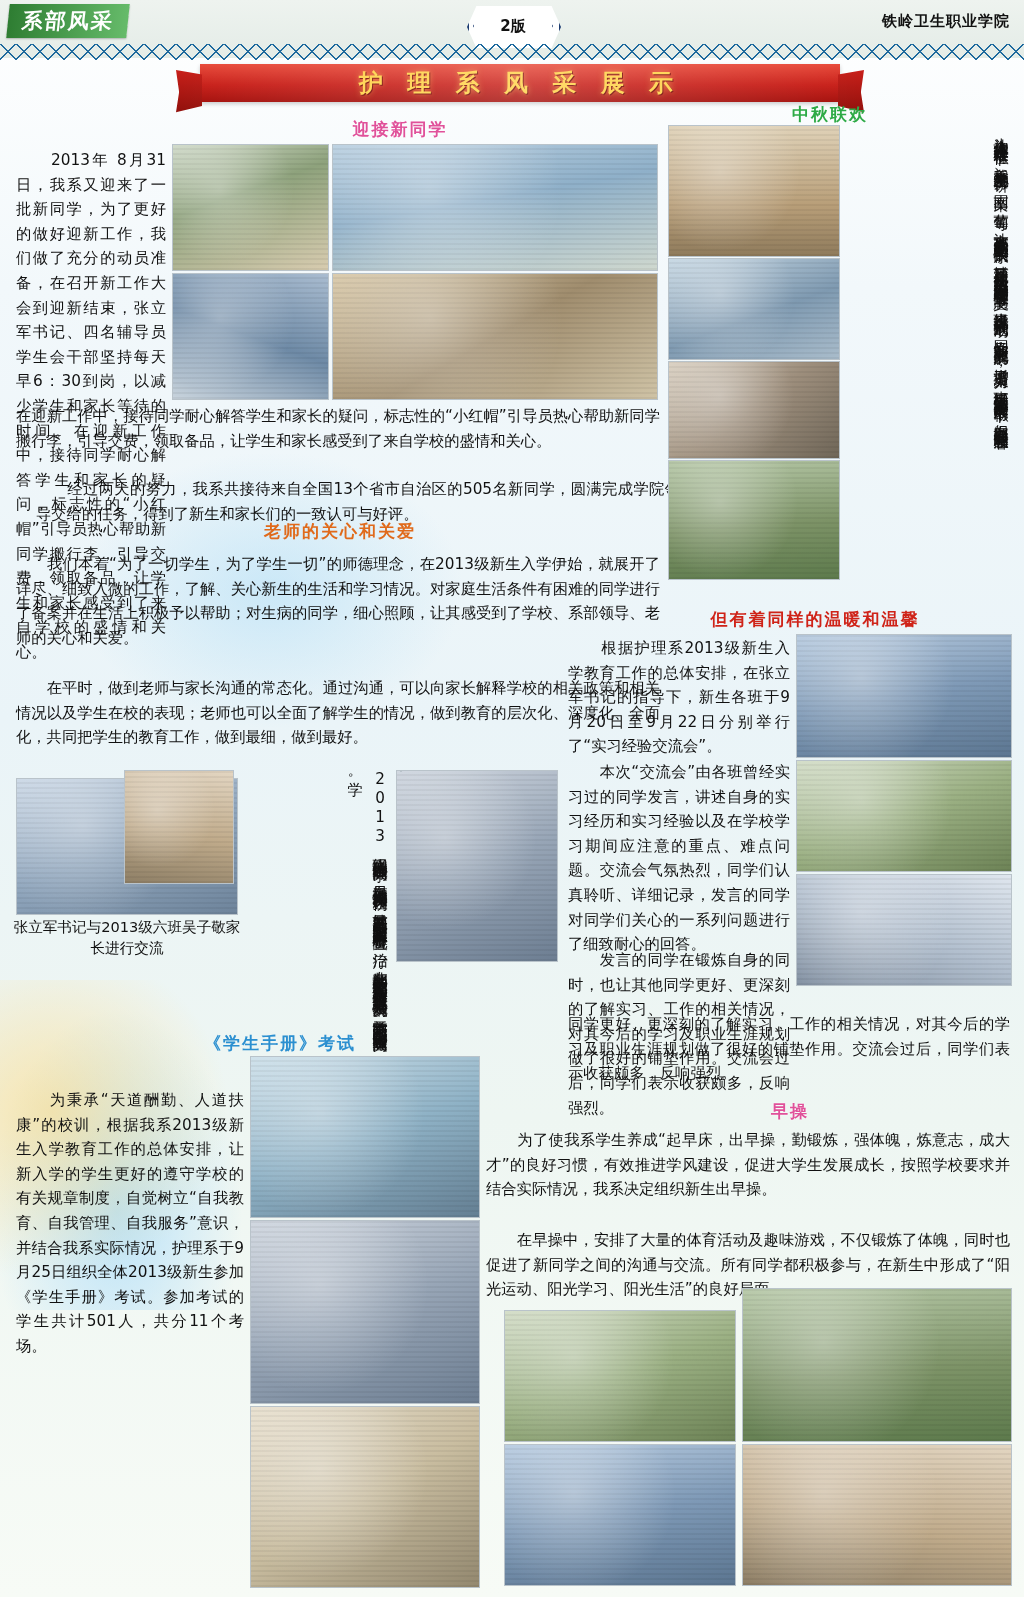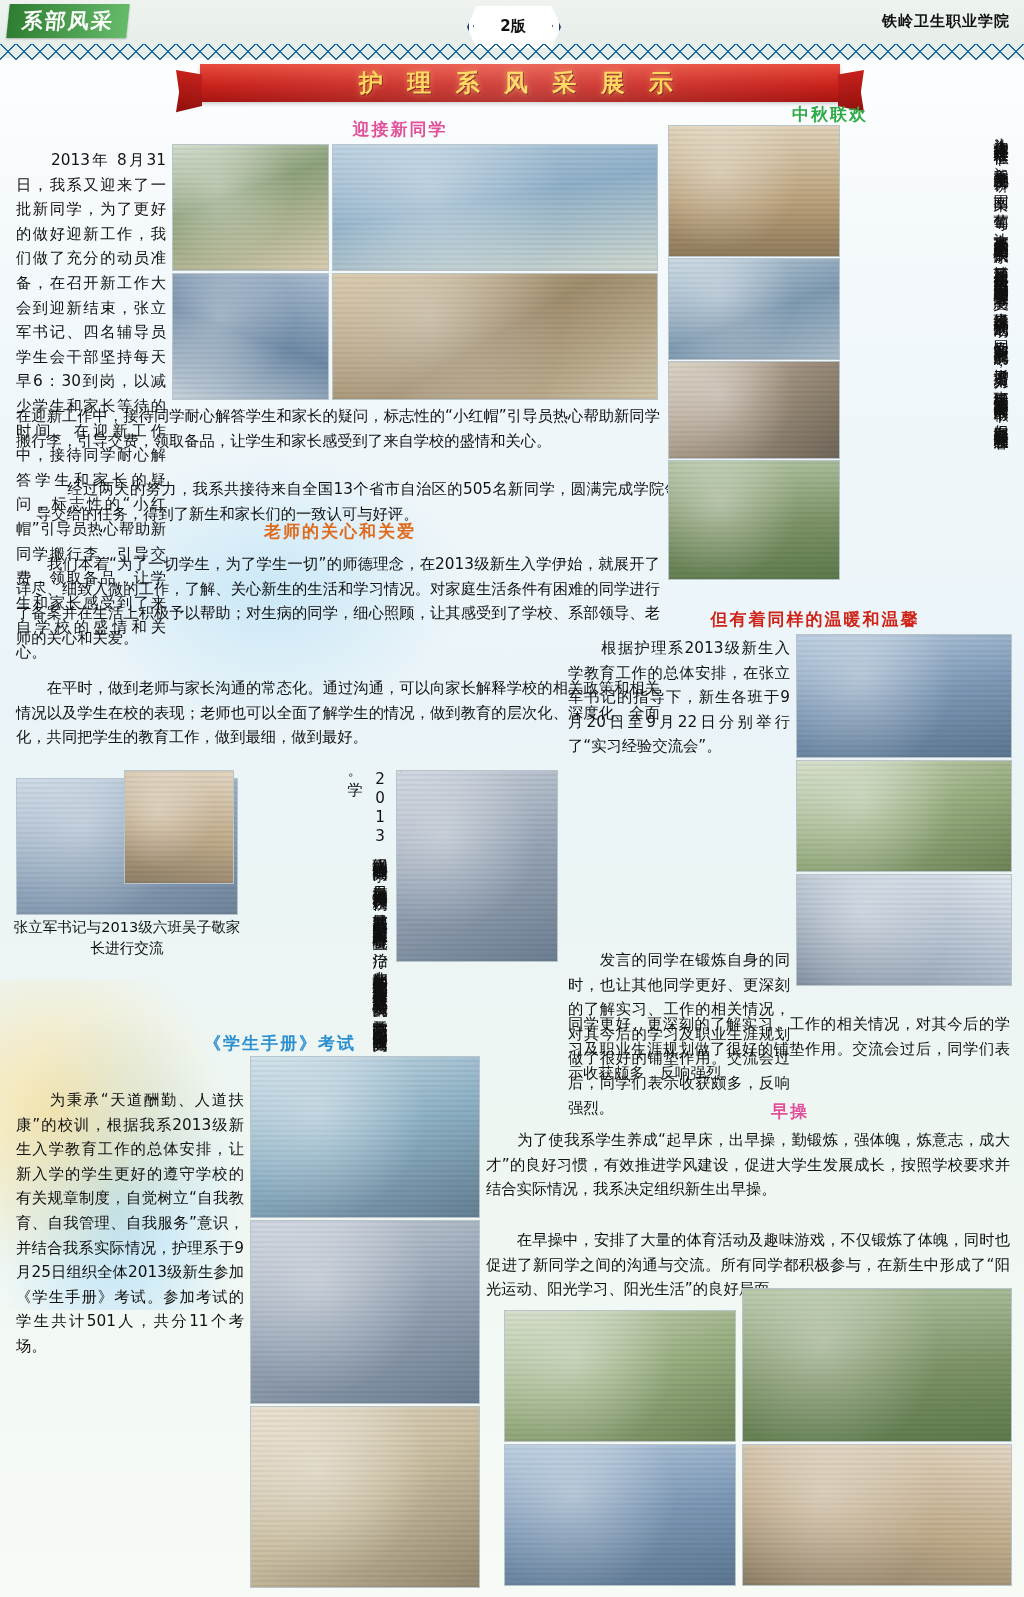--- a/index.html
+++ b/index.html
@@ -203,20 +203,21 @@
   <div class="ph-cap" style="position:absolute;left:12px;top:916px;width:230px;">张立军书记与2013级六班吴子敬家长进行交流</div>
 
   <div class="vert" style="position:absolute;left:244px;top:770px;width:148px;height:260px;">2013级高职护理四班陈爽同学，在早操期间不慎将脚踝扭伤。辅导员老师及同学第一时间将其送至市中心医院检查、治疗，在此期间护理系党总支书记张立军和各位辅导员纷纷打电话关心其相关情况，并于陈爽同学出院后一起去寝室看望陈爽同学。</div>
   <div class="photo p10" style="position:absolute;left:124px;top:770px;width:108px;height:112px;"></div>
   <div class="photo p11" style="position:absolute;left:396px;top:770px;width:160px;height:190px;"></div>
   <div class="photo p12" style="position:absolute;left:400px;top:770px;width:0px;height:0px;"></div>
 
   <div class="sec-title t-red" style="position:absolute;left:630px;top:608px;width:370px;">但有着同样的温暖和温馨</div>
   <div class="body-text" style="position:absolute;left:568px;top:636px;width:222px;">　　根据护理系2013级新生入学教育工作的总体安排，在张立军书记的指导下，新生各班于9月20日至9月22日分别举行了“实习经验交流会”。</div>
   <div class="photo p13" style="position:absolute;left:796px;top:634px;width:214px;height:122px;"></div>
+  <div class="body-text" style="position:absolute;left:568px;top:760px;width:222px;">　　本次“交流会”由各班曾经实习过的同学发言，讲述自身的实习经历和实习经验以及在学校学习期间应注意的重点、难点问题。交流会气氛热烈，同学们认真聆听、详细记录，发言的同学对同学们关心的一系列问题进行了细致耐心的回答。</div>
   <div class="photo p14" style="position:absolute;left:796px;top:760px;width:214px;height:110px;"></div>
   <div class="photo p15" style="position:absolute;left:796px;top:874px;width:214px;height:110px;"></div>
   <div class="body-text" style="position:absolute;left:568px;top:1012px;width:442px;">
     同学更好、更深刻的了解实习、工作的相关情况，对其今后的学习及职业生涯规划做了很好的铺垫作用。交流会过后，同学们表示收获颇多，反响强烈。
   </div>
   <div class="body-text" style="position:absolute;left:568px;top:948px;width:222px;">　　发言的同学在锻炼自身的同时，也让其他同学更好、更深刻的了解实习、工作的相关情况，对其今后的学习及职业生涯规划做了很好的铺垫作用。交流会过后，同学们表示收获颇多，反响强烈。</div>
 
   <div class="sec-title t-blue" style="position:absolute;left:130px;top:1032px;width:300px;">《学生手册》考试</div>
   <div class="body-text" style="position:absolute;left:16px;top:1088px;width:228px;">　　为秉承“天道酬勤、人道扶康”的校训，根据我系2013级新生入学教育工作的总体安排，让新入学的学生更好的遵守学校的有关规章制度，自觉树立“自我教育、自我管理、自我服务”意识，并结合我系实际情况，护理系于9月25日组织全体2013级新生参加《学生手册》考试。参加考试的学生共计501人，共分11个考场。</div>
 

